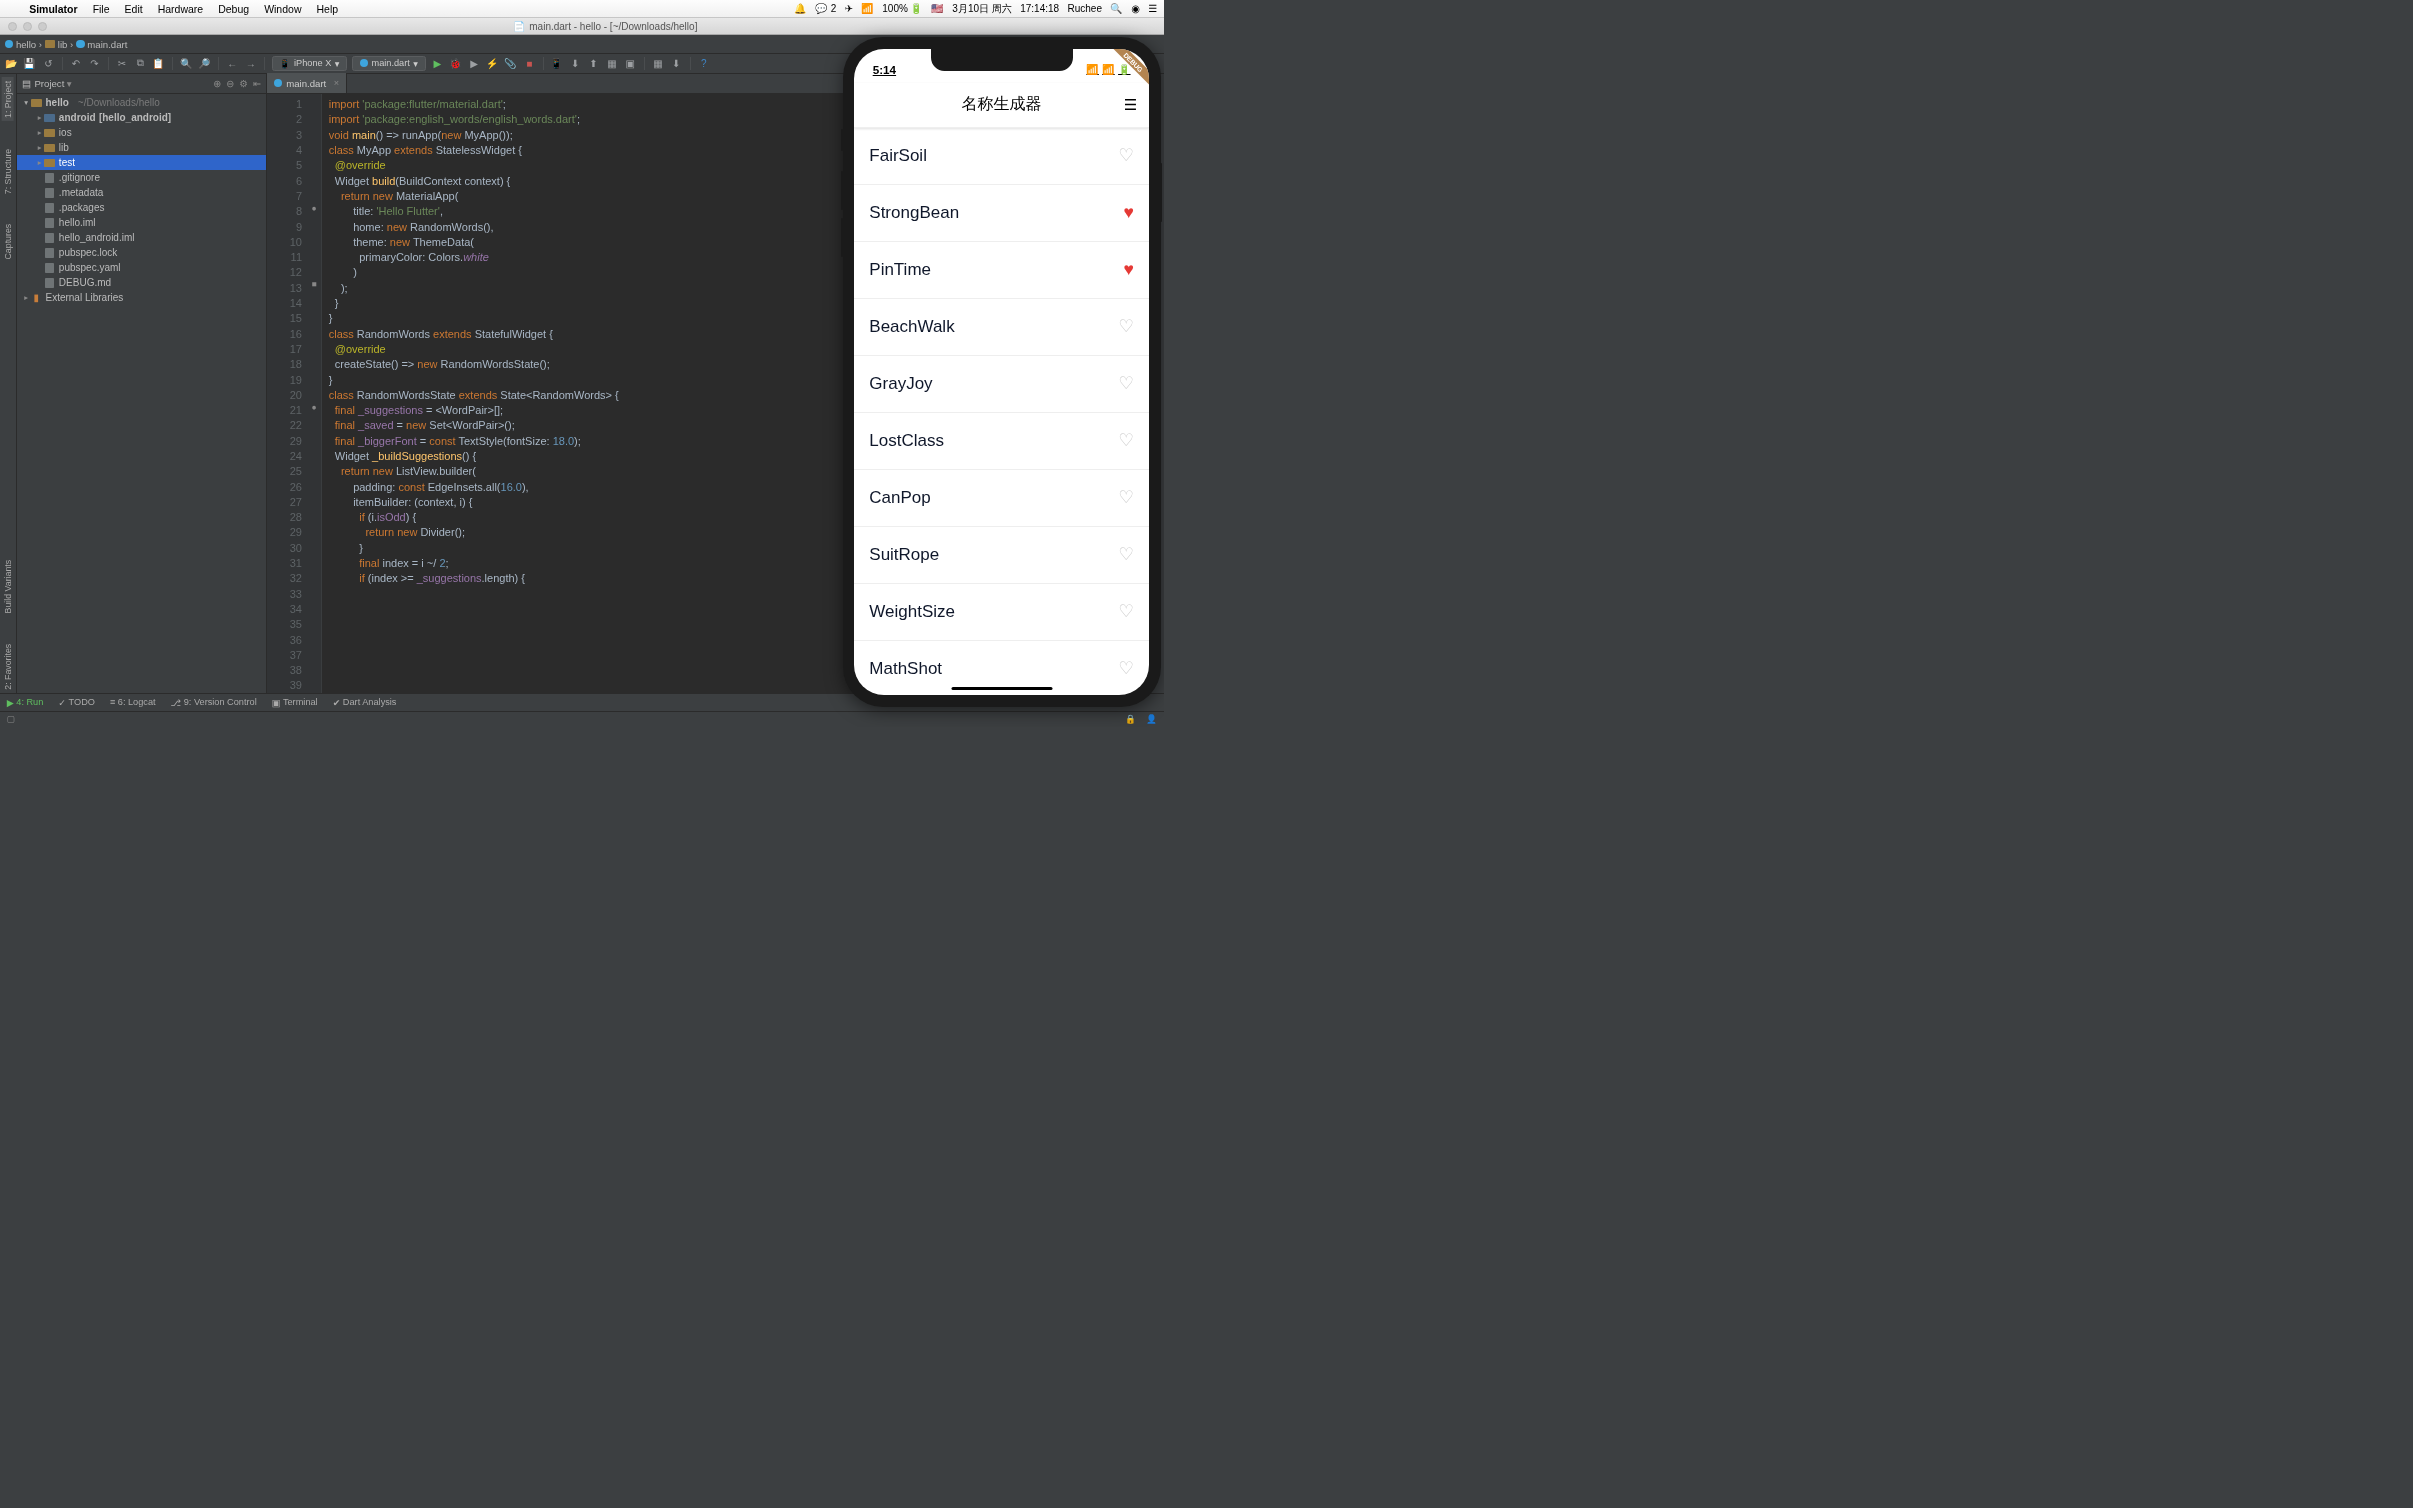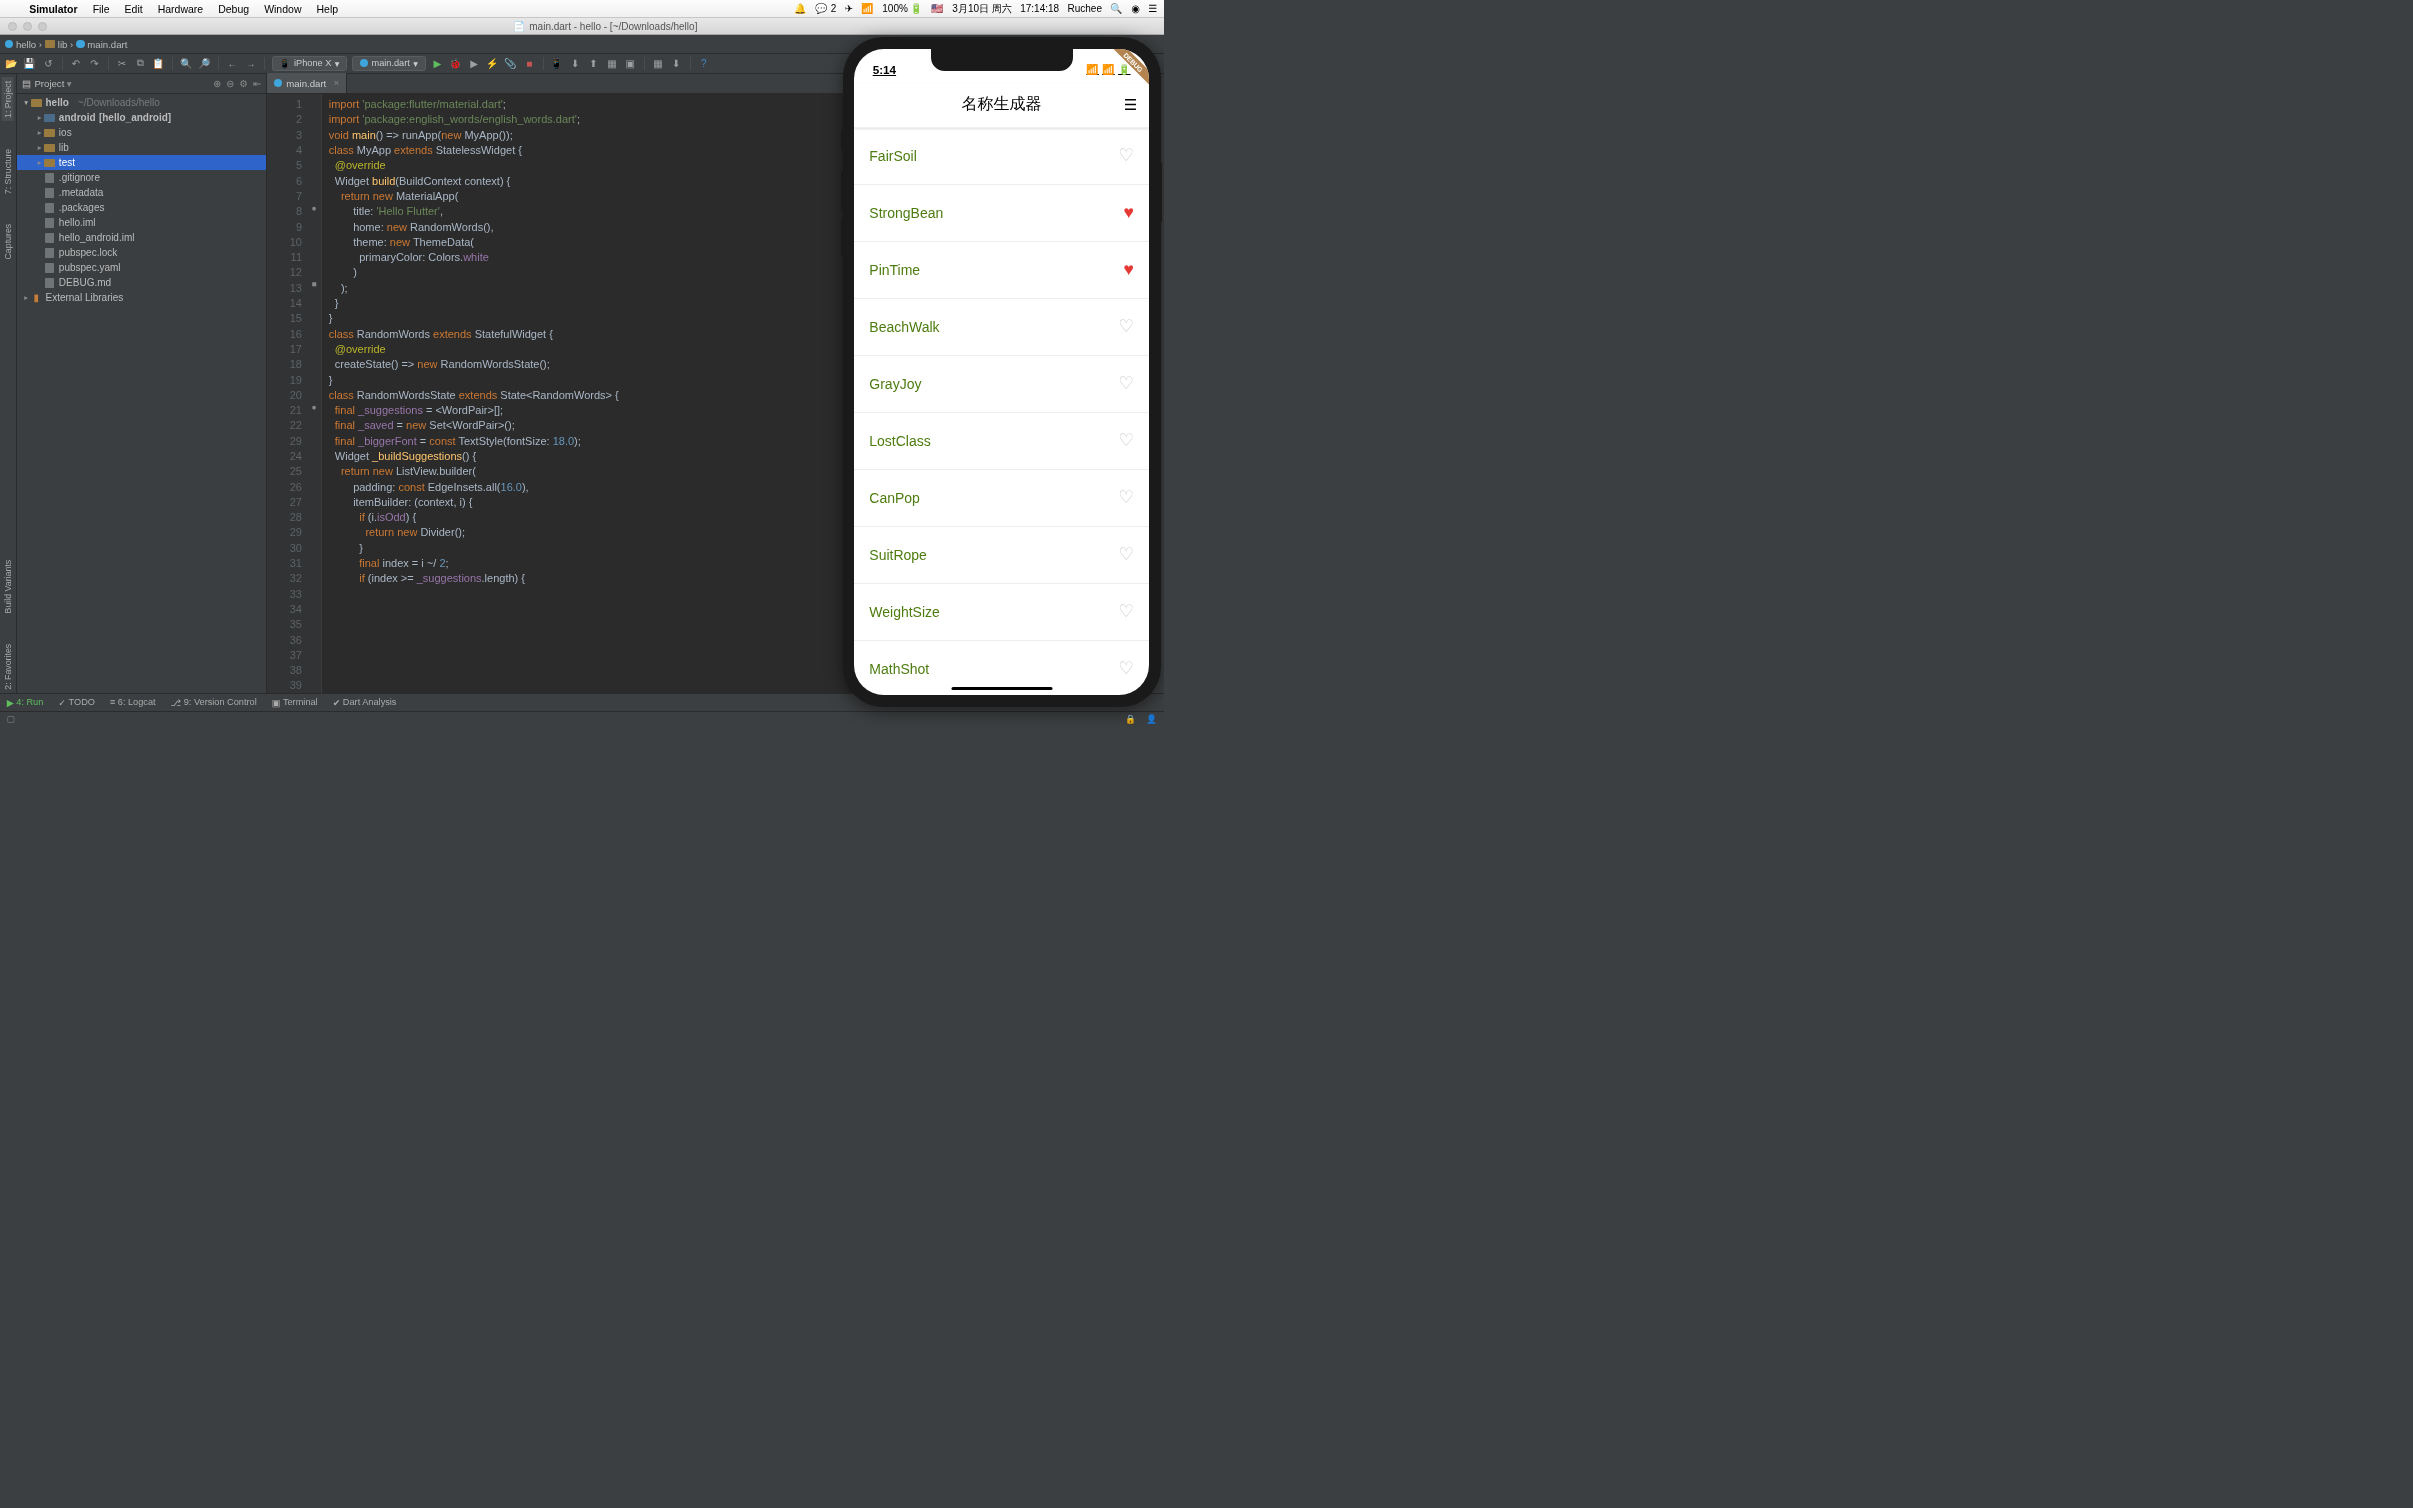--- a/index.html
+++ b/index.html
@@ -63,41 +63,41 @@
 .code{flex:1;display:flex;overflow:hidden;font-family:Menlo,Consolas,monospace;font-size:11px;line-height:15.3px;}
 .gut{width:40px;background:#313335;color:#5e6366;text-align:right;padding:3.4px 5px 0 0;}
 .glyph{width:15px;background:#313335;border-right:0.8px solid #3a3d3f;}
 .glyph div{height:15.3px;font-size:8.4px;text-align:center;color:#888;}
 .src{flex:1;padding:3.4px 0 0 6.7px;color:#a9b7c6;white-space:pre;overflow:hidden;}
 .kw{color:#cc7832;}
 .str{color:#6a8759;}
 .fn{color:#ffc66d;}
 .ann{color:#bbb529;}
 .num{color:#6897bb;}
-.it{color:#9876aa;margin-top:48px;}
+.it{font-style:italic;color:#9876aa;margin-top:48px;}
 .prop{color:#9876aa;}
 
 
 .bottombar{height:18.4px;background:#3c3f41;border-top:0.8px solid #2b2b2b;display:flex;align-items:center;font-size:9.2px;color:#aaa;padding:0 6.7px;gap:15px;}
 .bottombar span{cursor:default;display:flex;align-items:center;gap:2.5px;}
 .statusbar{height:16px;background:#3c3f41;border-top:0.8px solid #2b2b2b;display:flex;align-items:center;font-size:8.8px;color:#888;padding:0 6.7px;}
 .statusbar .r{margin-left:auto;display:flex;gap:10px;}
 
 
 .sim{position:absolute;right:3.4px;top:37px;width:318px;height:670px;background:#1a1a1a;border-radius:40px;padding:11.7px;box-shadow:0 3.4px 17px rgba(0,0,0,.5);}
 .screen{width:100%;height:100%;background:#fff;border-radius:30px;overflow:hidden;position:relative;}
 .notch{position:absolute;top:0;left:50%;transform:translateX(-50%);width:142px;height:22px;background:#1a1a1a;border-radius:0 0 13.4px 13.4px;z-index:5;}
 .sbar{height:34px;display:flex;align-items:center;justify-content:space-between;padding:6.7px 18.4px 0;font-size:11.7px;font-weight:600;text-decoration:underline;}
 .sbar .ri{display:flex;gap:3.4px;align-items:center;font-size:10px;}
 .appbar{height:45px;display:flex;align-items:center;justify-content:center;position:relative;border-bottom:0.8px solid #00000010;box-shadow:0 0.8px 2.5px rgba(0,0,0,.12);}
 .appbar .ttl{font-size:16px;font-weight:500;}
 .appbar .menu{position:absolute;right:11.7px;font-size:15px;}
 .list{overflow:auto;height:calc(100% - 79px);}
 .li{height:57px;display:flex;align-items:center;justify-content:space-between;padding:0 15px;border-bottom:0.8px solid #eee;}
-.li .word{font-size:14px;color:#4d7c0f;}
+.li .word{font-size:17px;color:#0f172a;}
 .heart{font-size:17.6px;color:#ccc;}
 .heart.fav{color:#e53935;}
 .debugribbon{position:absolute;top:0;right:0;width:47px;height:47px;overflow:hidden;}
 .debugribbon div{position:absolute;top:8.4px;right:-15px;background:#b38450;color:#fff;font-size:6.7px;padding:1.7px 18.4px;transform:rotate(45deg);font-weight:bold;}
 .homebar{position:absolute;bottom:5px;left:50%;transform:translateX(-50%);width:101px;height:3.4px;background:#000;border-radius:2.5px;}
 .sidebtn{position:absolute;background:#1a1a1a;border-radius:1.7px;}
 </style>
 </head>
 <body>
 

